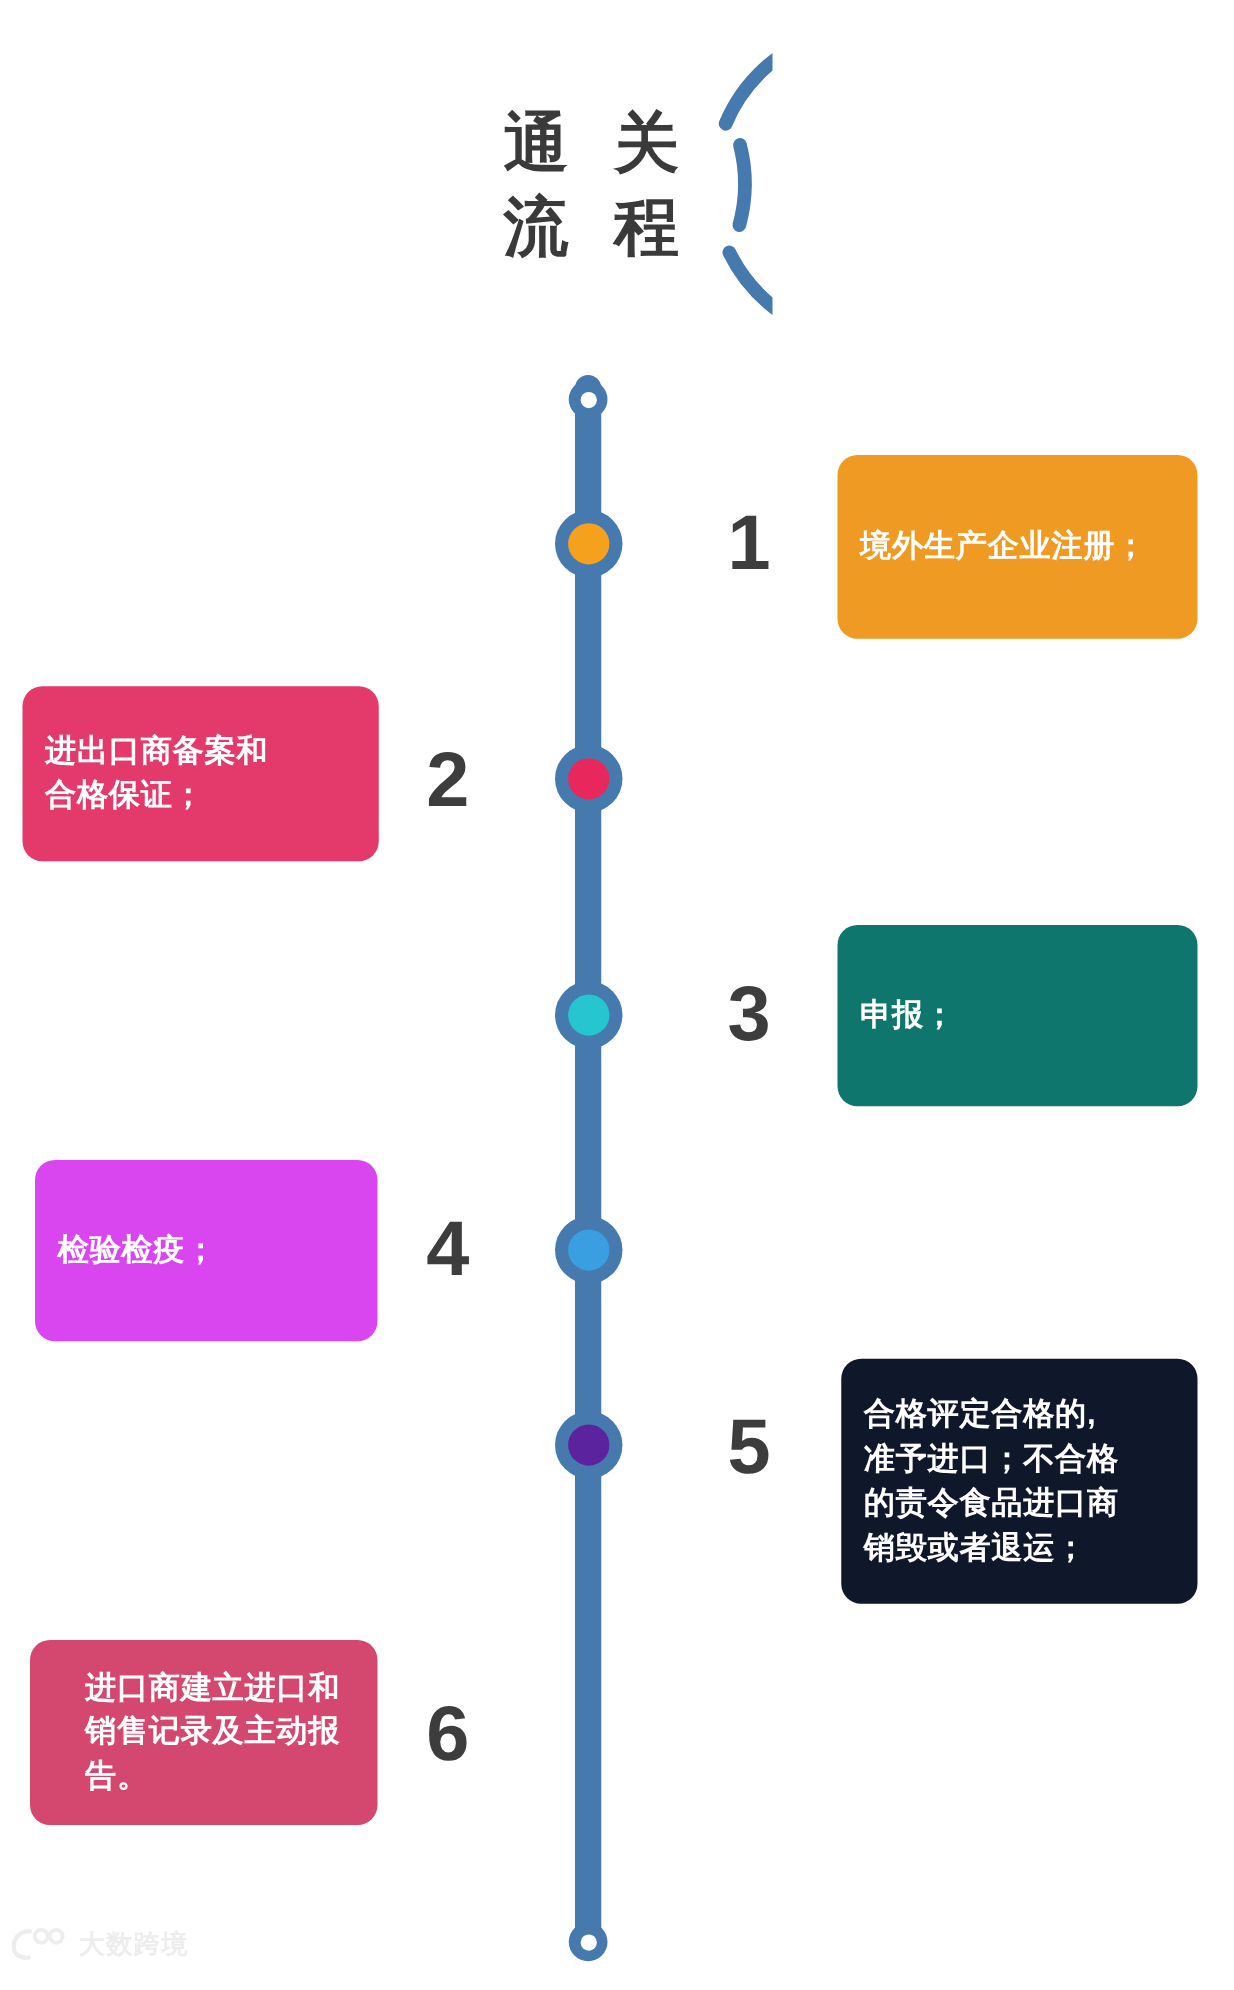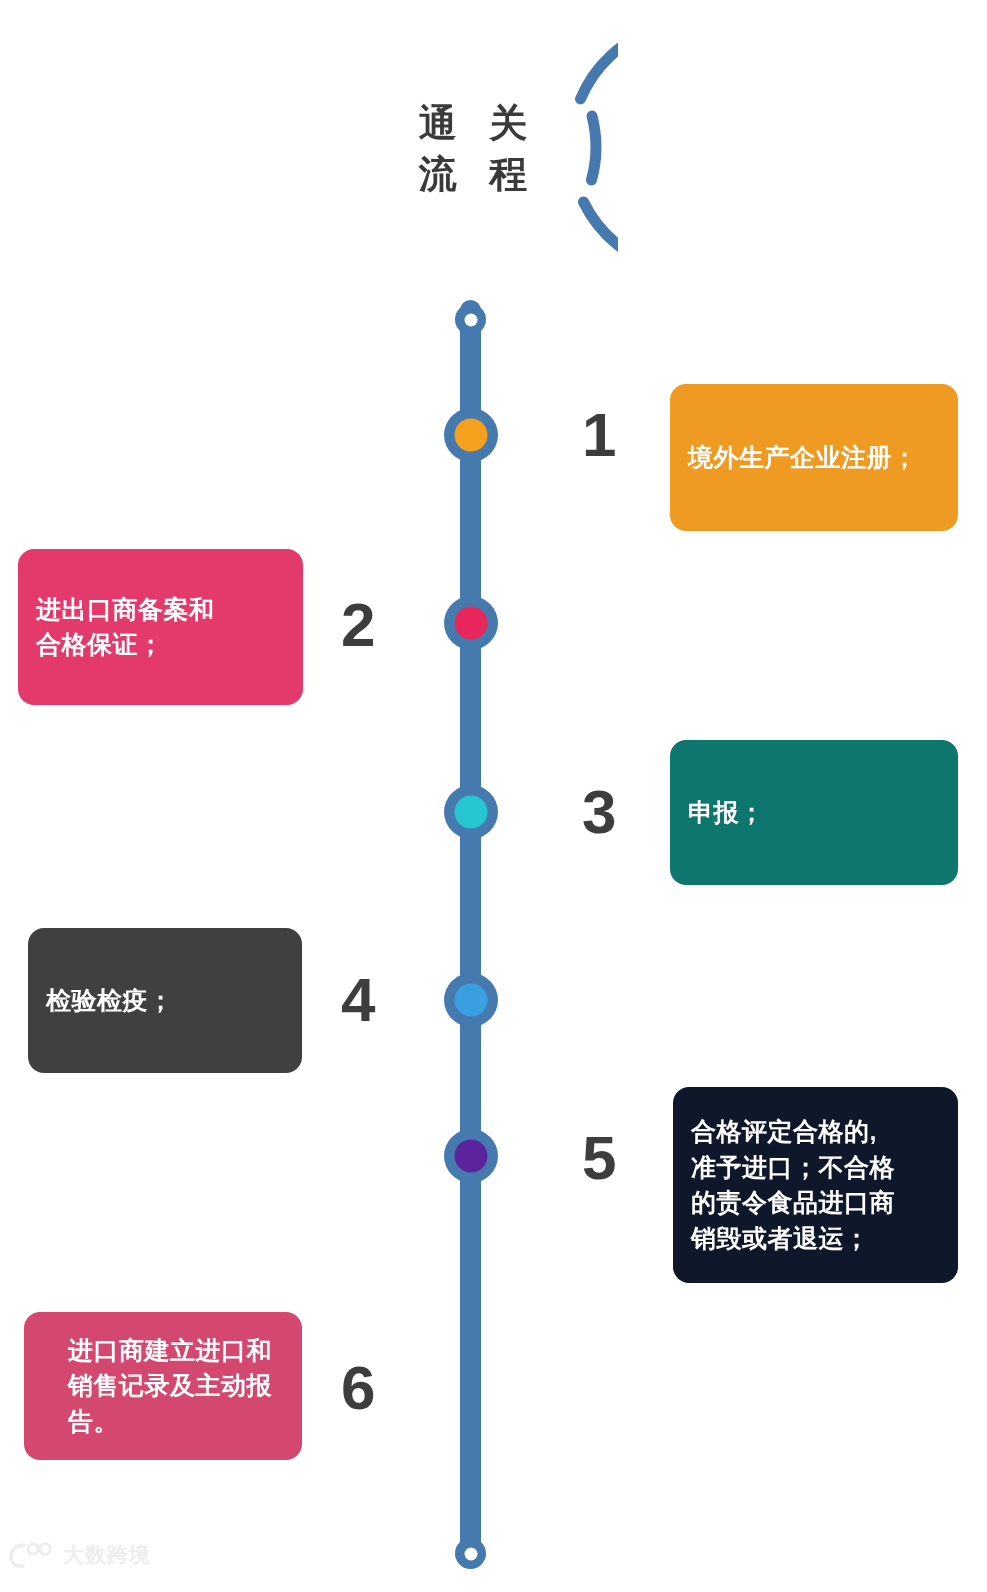--- a/index.html
+++ b/index.html
@@ -37,21 +37,21 @@
     top: 0;
     width: 290px;
     height: 290px;
     display: flex;
     flex-direction: column;
     align-items: center;
     justify-content: center;
     gap: 6px;
   }
   .title-line {
-    font-size: 38px;
+    font-size: 52px;
     font-weight: bold;
     color: #3a3a3a;
     letter-spacing: 11px;
     text-indent: 11px;
     line-height: 1.18;
     white-space: nowrap;
   }
 
   
   #timeline-bar {
@@ -193,34 +193,34 @@
       <span class="core" style="background: rgb(91, 36, 158);"></span>
     </div>
 
   <div class="step-number" style="left:582px; top:404px">1</div>
   <div class="step-number" style="left:341px; top:594px">2</div>
   <div class="step-number" style="left:582px; top:781px">3</div>
   <div class="step-number" style="left:341px; top:969px">4</div>
   <div class="step-number" style="left:582px; top:1127px">5</div>
   <div class="step-number" style="left:341px; top:1357px">6</div>
 
-  <div class="box" style="left: 670px; top: 364px; width: 288px; height: 147px; background: rgb(239, 154, 34); margin-top: 20px;">
+  <div class="box" style="left: 670px; top: 364px; width: 288px; height: 147px; background: rgb(239, 154, 34);">
     <span class="box-text">境外生产企业注册；</span>
   </div>
 
-  <div class="box" style="left: 18px; top: 549px; width: 285px; height: 156px; background: rgb(227, 58, 107);">
+  <div class="box" style="left: 18px; top: 549px; width: 285px; height: 140px; background: rgb(227, 58, 107);">
     <span class="box-text">进出口商备案和
 合格保证；</span>
   </div>
 
   <div class="box" style="left: 670px; top: 740px; width: 288px; height: 145px; background: #0f766e;">
     <span class="box-text">申报；</span>
   </div>
 
-  <div class="box" style="left: 28px; top: 928px; width: 274px; height: 145px; background: #404040;">
+  <div class="box" style="left: 28px; top: 928px; width: 274px; height: 145px; background: #d946ef;">
     <span class="box-text">检验检疫；</span>
   </div>
 
   <div class="box" style="left: 673px; top: 1087px; width: 285px; height: 196px; align-items: center; background: #0f172a;">
     <span class="box-text">合格评定合格的,
 准予进口；不合格
 的责令食品进口商
 销毁或者退运；</span>
   </div>
 

